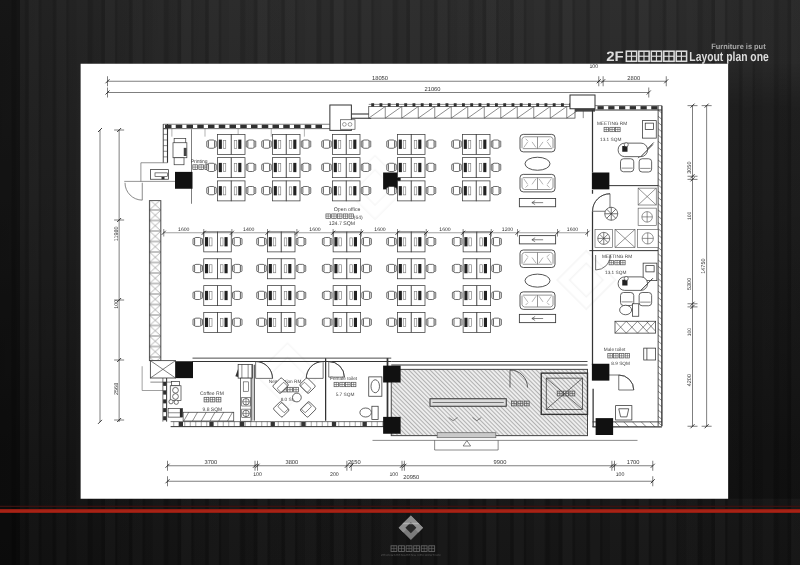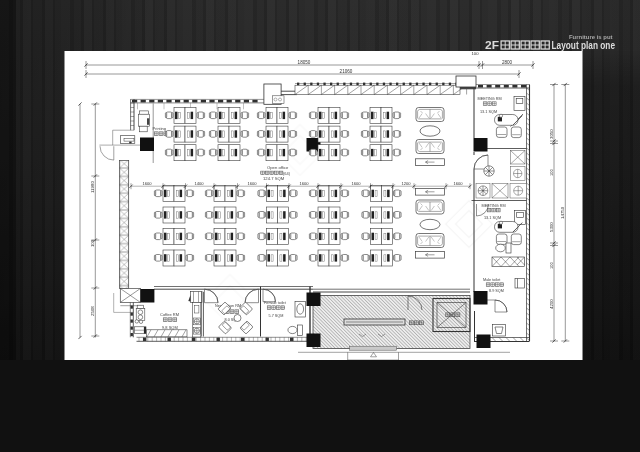--- a/index.html
+++ b/index.html
@@ -1,16 +1,16 @@
 <!DOCTYPE html>
 <html><head>
 <meta charset="utf-8">
 <style>
 html,body{margin:0;padding:0;background:#111;}
-#stage{position:relative;width:640px;height:360px;overflow:hidden;font-family:"Liberation Sans",sans-serif;}
+#stage{position:relative;width:640px;height:452px;overflow:hidden;font-family:"Liberation Sans",sans-serif;}
 svg{display:block;}
 </style>
 </head>
 <body>
 <div id="stage">
 <svg width="640" height="452" viewBox="0 0 640 452" xmlns="http://www.w3.org/2000/svg">
 <defs>
 <linearGradient id="bgG" x1="0" y1="0" x2="0" y2="1">
 <stop offset="0" stop-color="#292929"></stop>
 <stop offset="0.35" stop-color="#232323"></stop>

